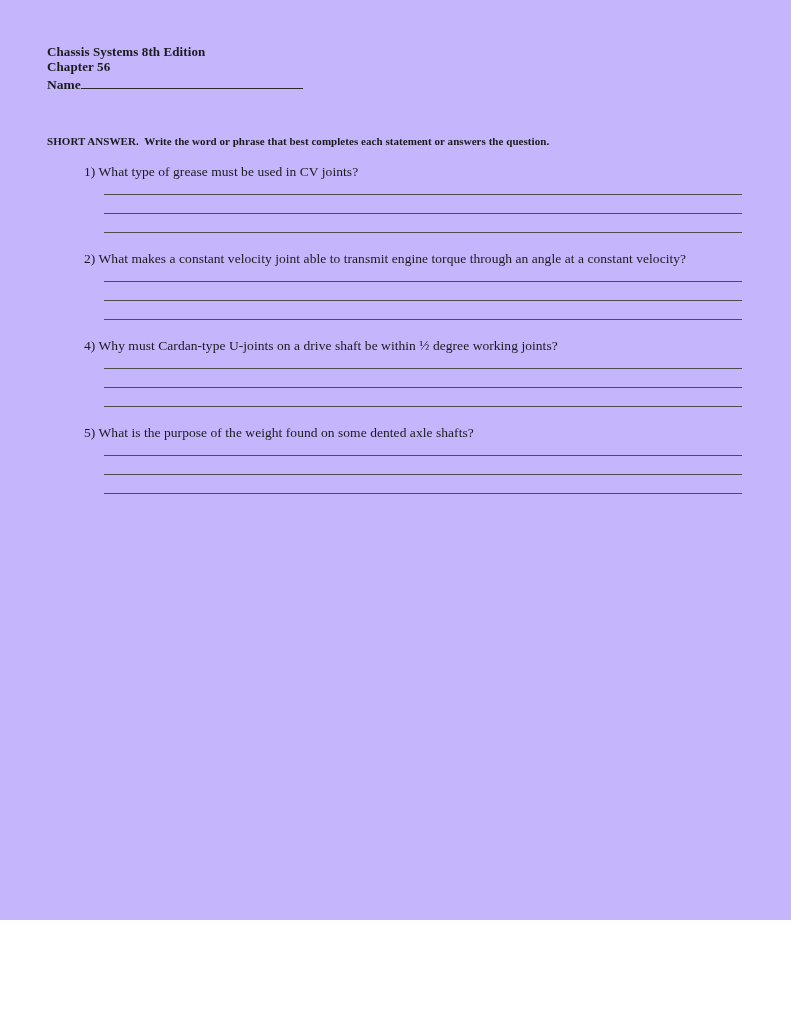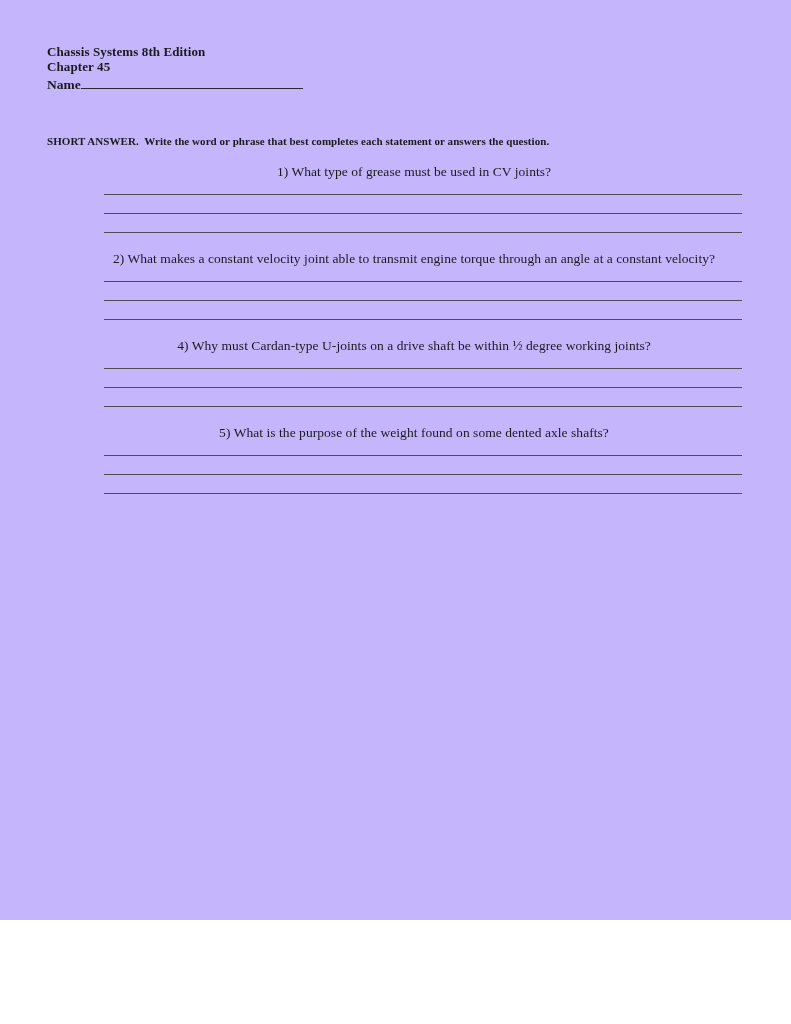--- a/index.html
+++ b/index.html
@@ -52,21 +52,20 @@
     letter-spacing: 0.05px;
   }
   .questions {
     position: absolute;
     left: 84px;
     top: 163px;
     width: 660px;
   }
   .question-block {
     margin-bottom: 17px;
-    text-align: center;
   }
   .q-text {
     font-size: 13.5px;
     line-height: 17px;
     margin: 0 0 14px 0;
     letter-spacing: 0.05px;
   }
   .answer-lines {
     margin-left: 20px;
     width: 638px;
@@ -87,21 +86,21 @@
     font-size: 13px;
   }
 </style>
 </head>
 <body>
 
 <div class="page">
 
   <div class="header">
     <div>Chassis Systems 8th Edition</div>
-    <div>Chapter 45</div>
+    <div>Chapter 56</div>
   </div>
 
   <div class="name-row">
     <span>Name</span><span class="name-line"></span>
   </div>
 
   <div class="instruction">SHORT ANSWER.  Write the word or phrase that best completes each statement or answers the question.</div>
 
   <div class="questions">
 

